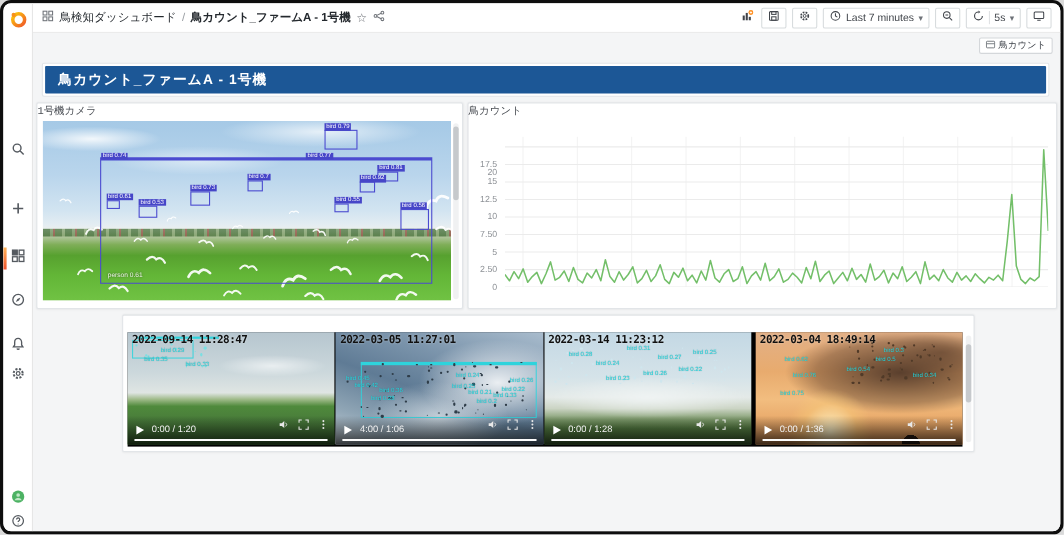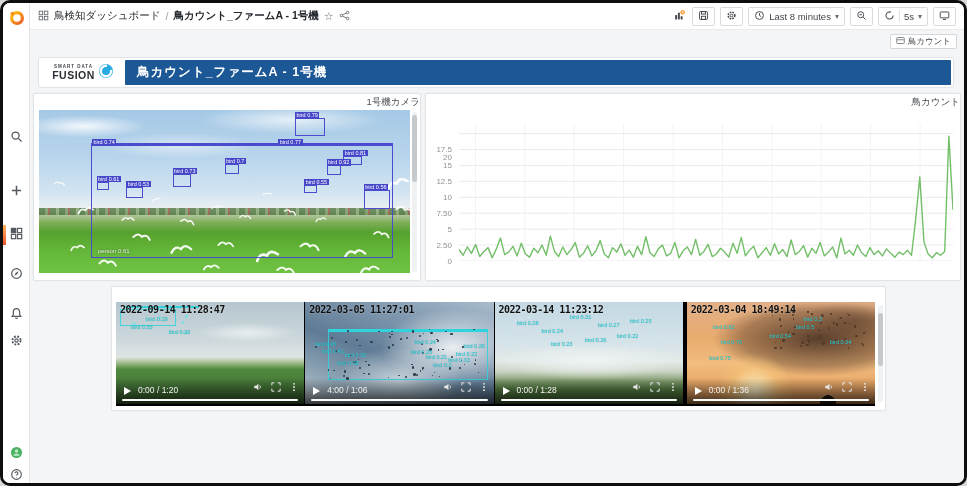--- a/index.html
+++ b/index.html
@@ -50,22 +50,22 @@
   #banner-logo { width:84px; display:flex; align-items:center; justify-content:center; gap:3px; }
   #logo-text { display:flex; flex-direction:column; align-items:center; line-height:1; }
   #logo-top { font-size:4.5px; letter-spacing:1px; color:#3a3f46; font-weight:bold; }
   #logo-bottom { font-size:10.5px; font-weight:bold; color:#2b2f36; letter-spacing:.5px; }
   #banner-bar { flex:1; background:#1c5796; border-radius:1px; display:flex; align-items:center;
             padding-left:12px; color:#fff; font-size:12.5px; font-weight:bold; letter-spacing:1px; }
 
   
   .panel { position:absolute; background:#fff; border:1px solid #e2e5e8; border-radius:2px;
            box-shadow:0 0 2px rgba(0,0,0,.05); }
-  .panel-title { height:15px; line-height:15px; text-align:right; font-size:9.5px;
-           color:#4a4e54; cursor:pointer; }
+  .panel-title { height:15px; line-height:15px; text-align:left; font-size:9.5px;
+           color:#4a4e54; cursor:pointer;font-family:Liberation Mono, monospace; }
 
   #camera-panel { left:3px; top:63px; width:388px; height:188px; }
   #cam-scene { position:absolute; left:5px; top:16px; right:10px; bottom:7px; overflow:hidden;
       background:
         radial-gradient(ellipse 90px 16px at 12% 10%, rgba(255,255,255,.85), transparent 70%),
         radial-gradient(ellipse 130px 20px at 68% 6%, rgba(255,255,255,.7), transparent 70%),
         radial-gradient(ellipse 110px 18px at 38% 22%, rgba(255,255,255,.5), transparent 72%),
         linear-gradient(180deg,#a5c9e6 0%,#b9d5ec 30%,#d2e4f1 50%,#e4edf2 58%,#ecf0ec 61%,
                         #b7c8a5 64%,#7fae58 69%,#57a12f 75%,#63b637 86%,#70c243 100%); }
   #cam-horizon { position:absolute; left:0; right:0; top:60%; height:4.5%; opacity:.75;
@@ -248,21 +248,21 @@
         <span><svg viewBox="0 0 14 14" fill="none" stroke="currentColor">
               <circle cx="7" cy="7" r="4.2" stroke-width="2" stroke-dasharray="2 1.4"></circle>
               <circle cx="7" cy="7" r="1.7" stroke-width="1.1"></circle>
             </svg></span>
       </button>
       <button class="tbtn">
         <span><svg viewBox="0 0 14 14" fill="none" stroke="currentColor" stroke-width="1.2">
               <circle cx="7" cy="7" r="5"></circle>
               <polyline points="7,4 7,7 9.2,8.4"></polyline>
             </svg></span>
-        <span>Last 8 minutes</span>
+        <span>Last 7 minutes</span>
         <span class="caret">▾</span>
       </button>
       <button class="tbtn">
         <span><svg viewBox="0 0 14 14" fill="none" stroke="currentColor" stroke-width="1.2">
               <circle cx="6" cy="6" r="3.8"></circle>
               <line x1="9" y1="9" x2="12.2" y2="12.2"></line>
               <line x1="4.4" y1="6" x2="7.6" y2="6"></line>
             </svg></span>
       </button>
       <button class="tbtn">
@@ -287,30 +287,20 @@
 
     <button id="bird-count-btn">
       <span><svg viewBox="0 0 12 12" fill="none" stroke="currentColor" stroke-width="1.2">
             <rect x="1" y="2" width="10" height="8" rx="1"></rect>
             <line x1="1" y1="5" x2="11" y2="5"></line>
           </svg></span>
       <span>鳥カウント</span>
     </button>
 
     <div id="banner">
-      <div id="banner-logo">
-        <span id="logo-text">
-          <span id="logo-top">SMART DATA</span>
-          <span id="logo-bottom">FUSION</span>
-        </span>
-        <span><svg width="16" height="16" viewBox="0 0 16 16">
-              <circle cx="8" cy="8" r="7" fill="#27a9e1"></circle>
-              <path d="M8 2.8 A5.2 5.2 0 1 0 13.2 8" stroke="#fff" stroke-width="2.4" fill="none" stroke-linecap="round"></path>
-            </svg></span>
-      </div>
       <div id="banner-bar">
         <span>鳥カウント_ファームA - 1号機</span>
       </div>
     </div>
 
     <section class="panel" id="camera-panel">
       <div class="panel-title">1号機カメラ</div>
       <div id="cam-scene">
         <div id="cam-horizon"></div>
       <span class="bird" style="left: 10%; top: 55%; width: 18px; transform: rotate(-15deg);"><svg viewBox="0 0 24 12" width="18" height="9">

